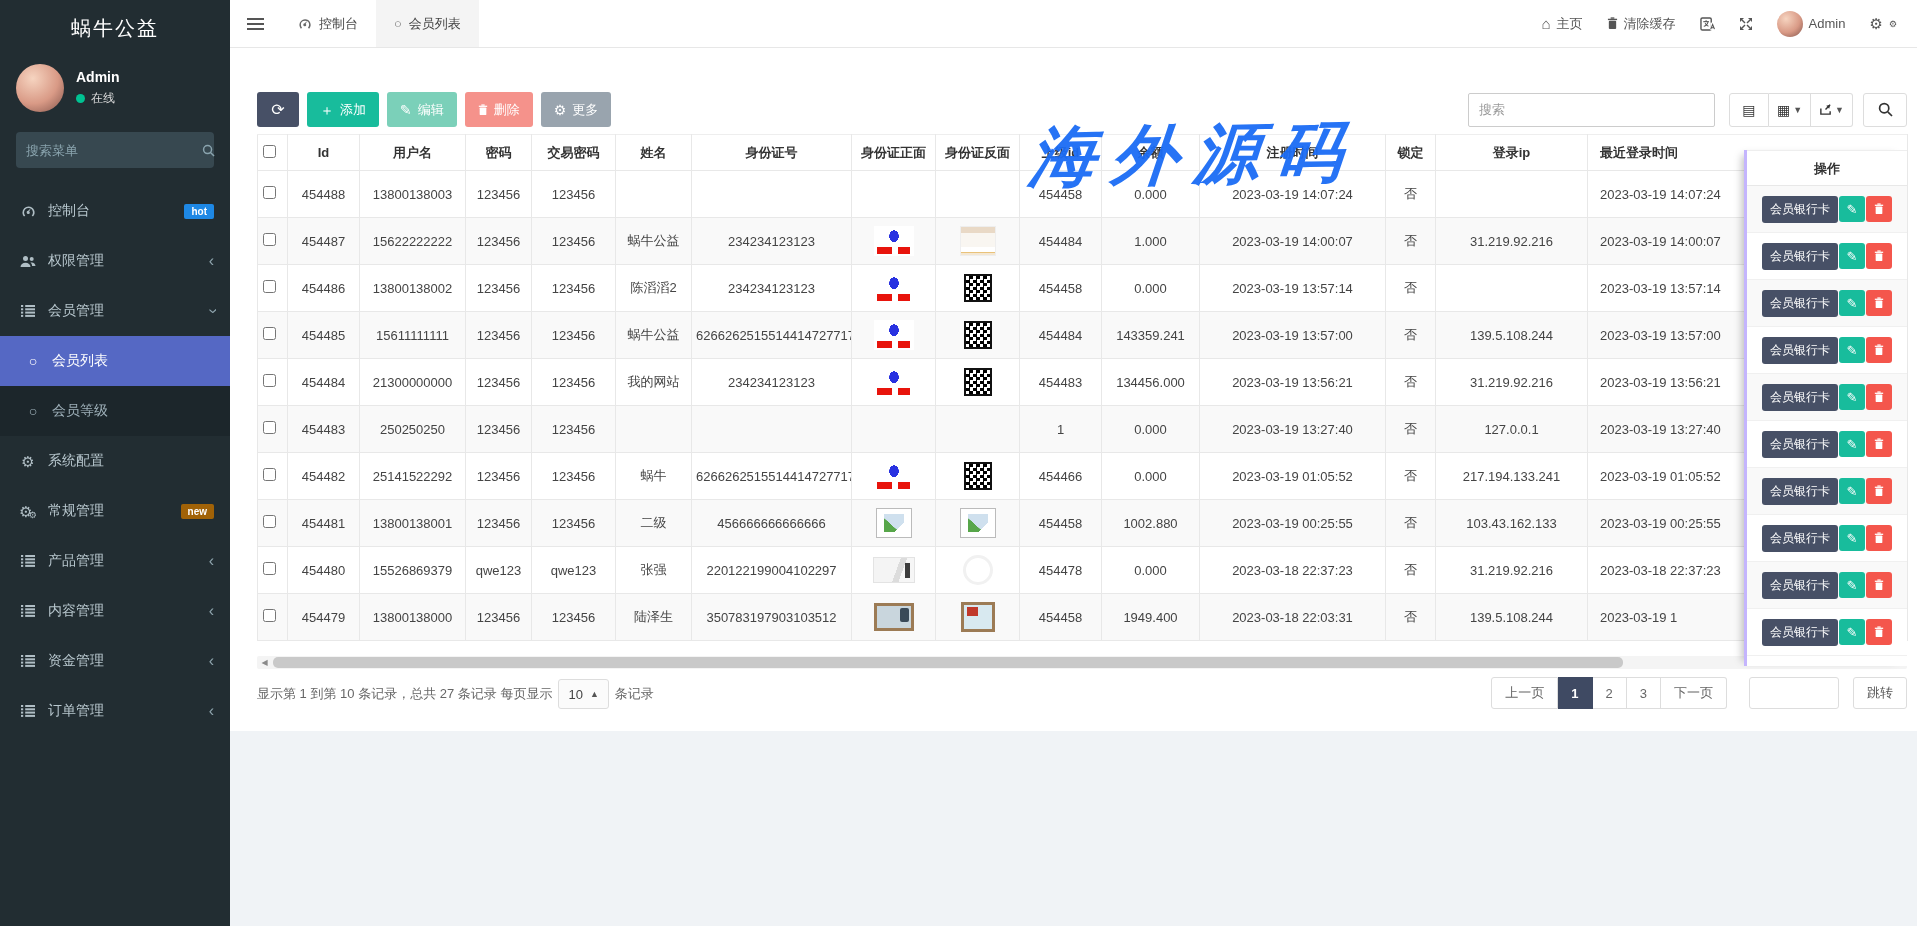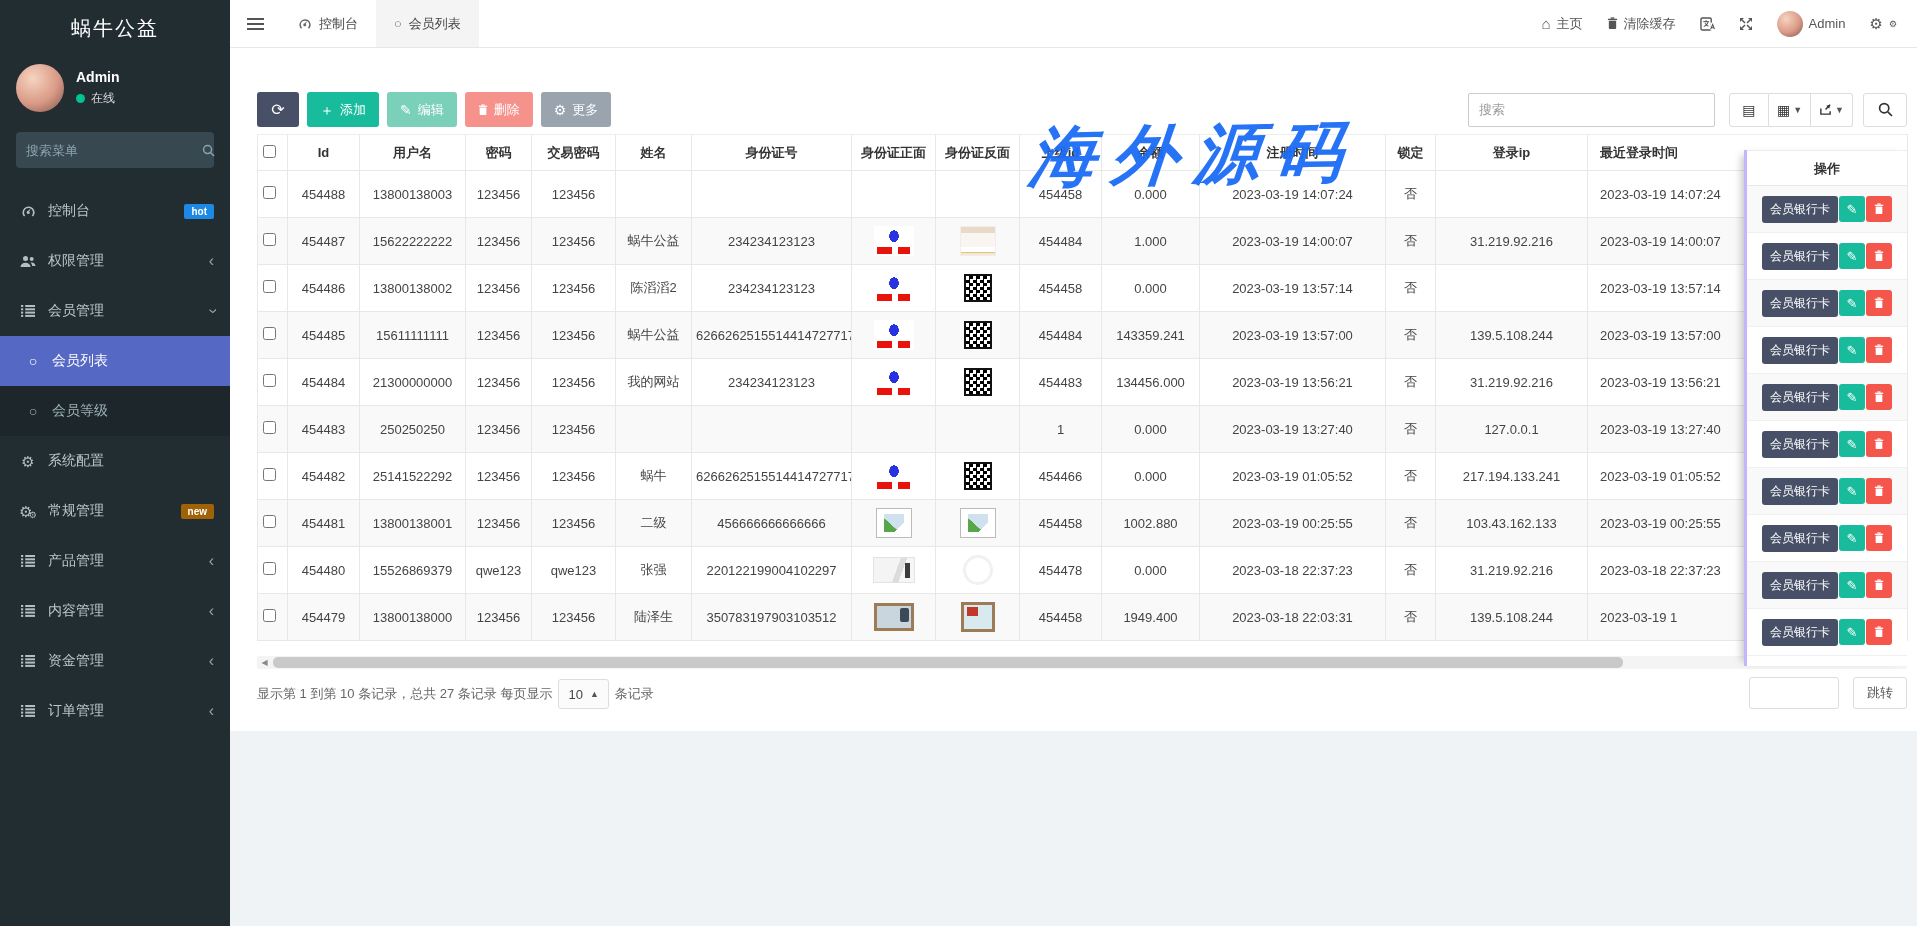--- a/index.html
+++ b/index.html
@@ -781,19 +781,26 @@
       <div class="pagebar">
         <div class="pg-info">
           <span>显示第 1 到第 10 条记录，总共 27 条记录 每页显示</span>
           <span class="page-size">
             <span>10</span>
             <span class="caret">▲</span>
           </span>
           <span>条记录</span>
         </div>
         <div class="pager">
+          <div class="pg-group">
+              <span class="pg-btn">上一页</span>
+              <span class="pg-btn active">1</span>
+              <span class="pg-btn">2</span>
+              <span class="pg-btn">3</span>
+              <span class="pg-btn">下一页</span>
+            </div>
           <input class="jump-input" type="text" value="" style="">
           <button class="jump-btn">跳转</button>
         </div>
       </div>
     </div>
   </div>
 </div>
 
 </body></html>

